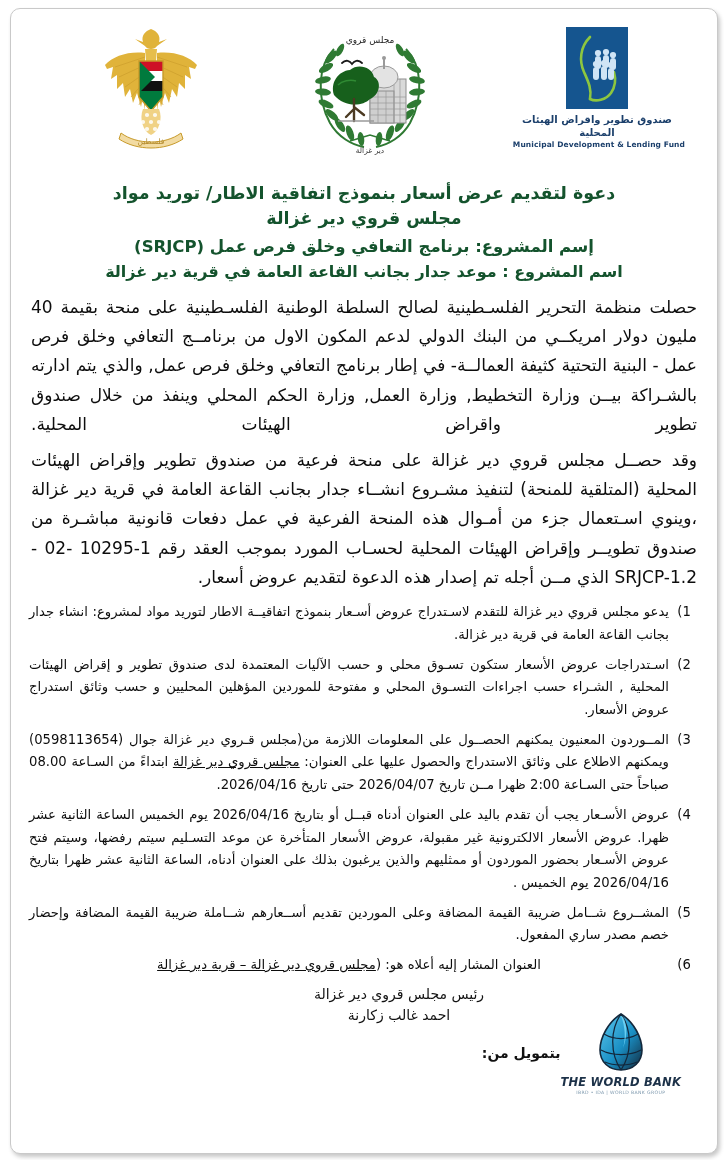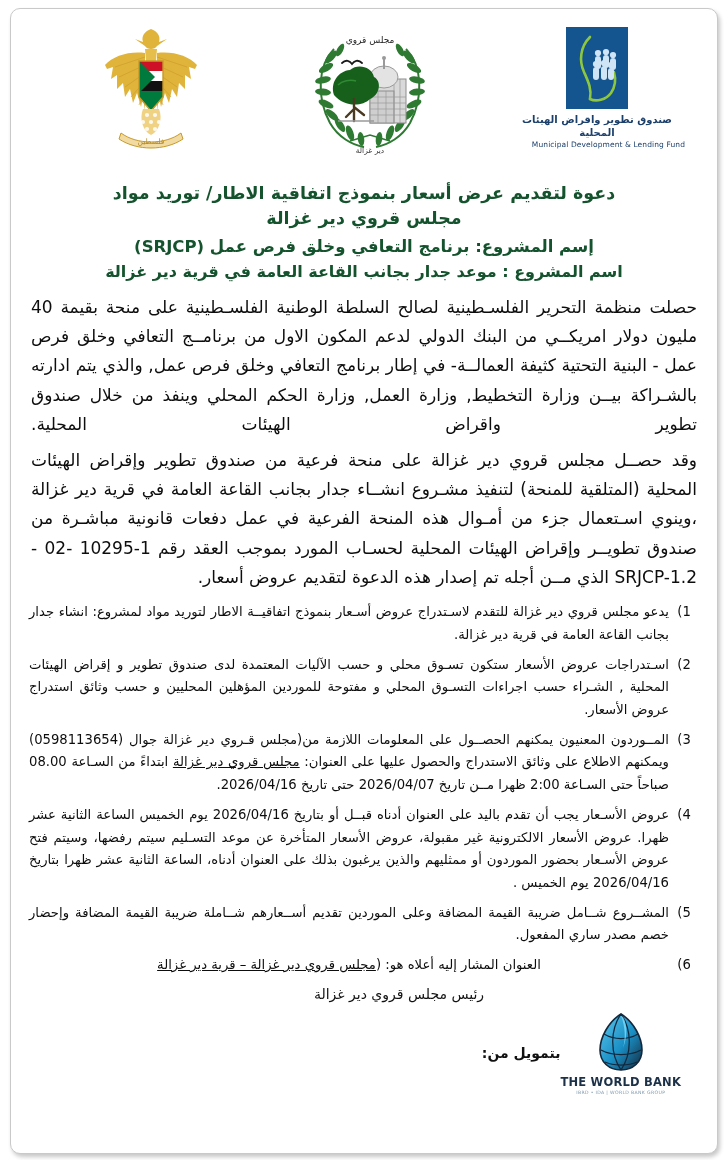--- a/index.html
+++ b/index.html
@@ -64,21 +64,21 @@
     color: #1b3f6b;
     font-weight: bold;
     letter-spacing: .1px;
     line-height: 1.25;
     text-align: center;
     direction: rtl;
   }
   .mdlf-caption-en {
     font-size: 7.5px;
     color: #1b3f6b;
-    font-weight: normal;
+    font-weight: bold;
     letter-spacing: .1px;
     text-align: center;
     direction: ltr;
     margin-top: 1px;
   }
 
   
   .council { width: 160px; }
   .council-mark { width: 132px; height: 132px; }
 
@@ -186,20 +186,21 @@
     align-items: center;
     direction: ltr;
   }
   .wb-globe { width: 54px; height: 62px; }
   .wb-name {
     font-size: 11.5px;
     font-weight: bold;
     color: #1c3148;
     letter-spacing: .2px;
     margin-top: 1px;
+    font-style: italic;
   }
   .wb-sub {
     font-size: 4.6px;
     color: #7e99ae;
     letter-spacing: .35px;
     margin-top: 1px;
   }
 </style>
 </head>
 <body>
@@ -391,20 +392,21 @@
 
       <div class="num-row">
         <div class="num-marker">6)</div>
         <div class="num-text center-line"><span>العنوان المشار إليه أعلاه هو: (</span><span class="u">مجلس قروي دير غزالة    – قرية دير غزالة</span></div>
       </div>
     </div>
 
     <div class="footer">
       <div class="signature">
         <div>رئيس مجلس قروي دير غزالة</div>
+        <div>احمد غالب زكارنة</div>
       </div>
 
       <div class="funder-row">
         <div class="wb-logo">
           <svg class="wb-globe" viewBox="0 0 54 62">
             <defs>
               <linearGradient id="wbg" x1="0" y1="0" x2="1" y2="1">
                 <stop offset="0%" stop-color="#5ec9ef"></stop>
                 <stop offset="55%" stop-color="#1a8fc4"></stop>
                 <stop offset="100%" stop-color="#12293d"></stop>

